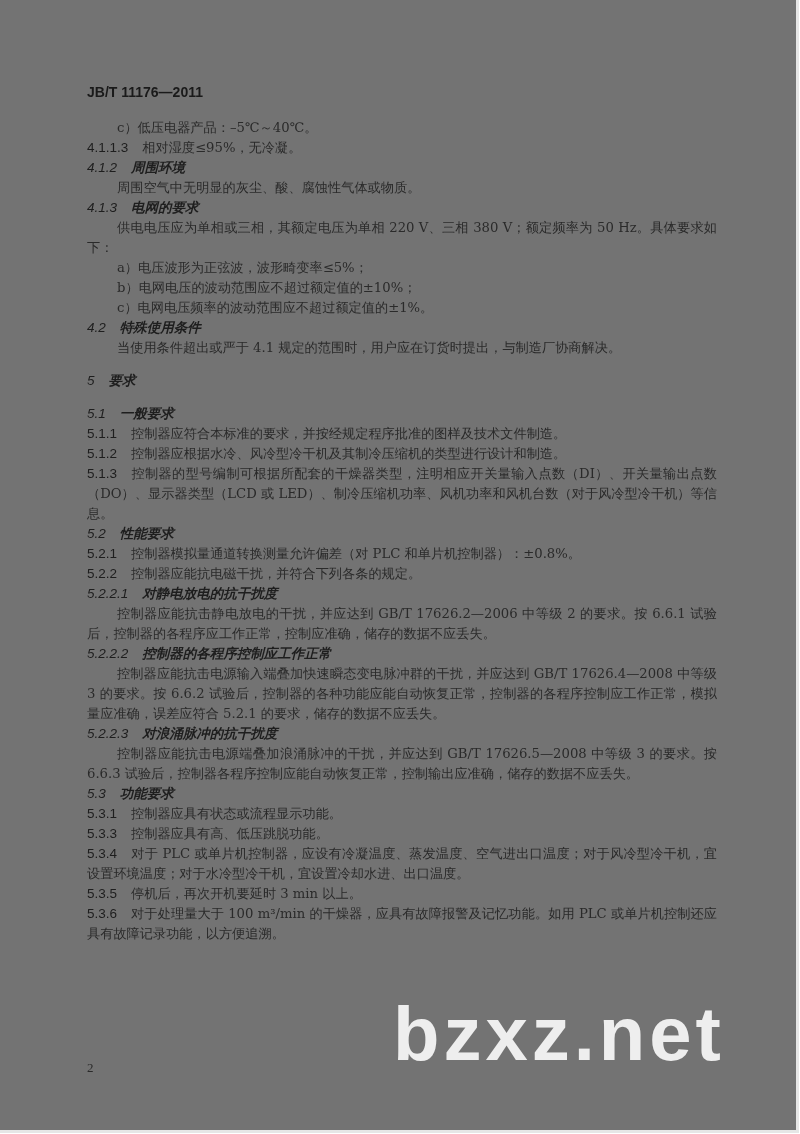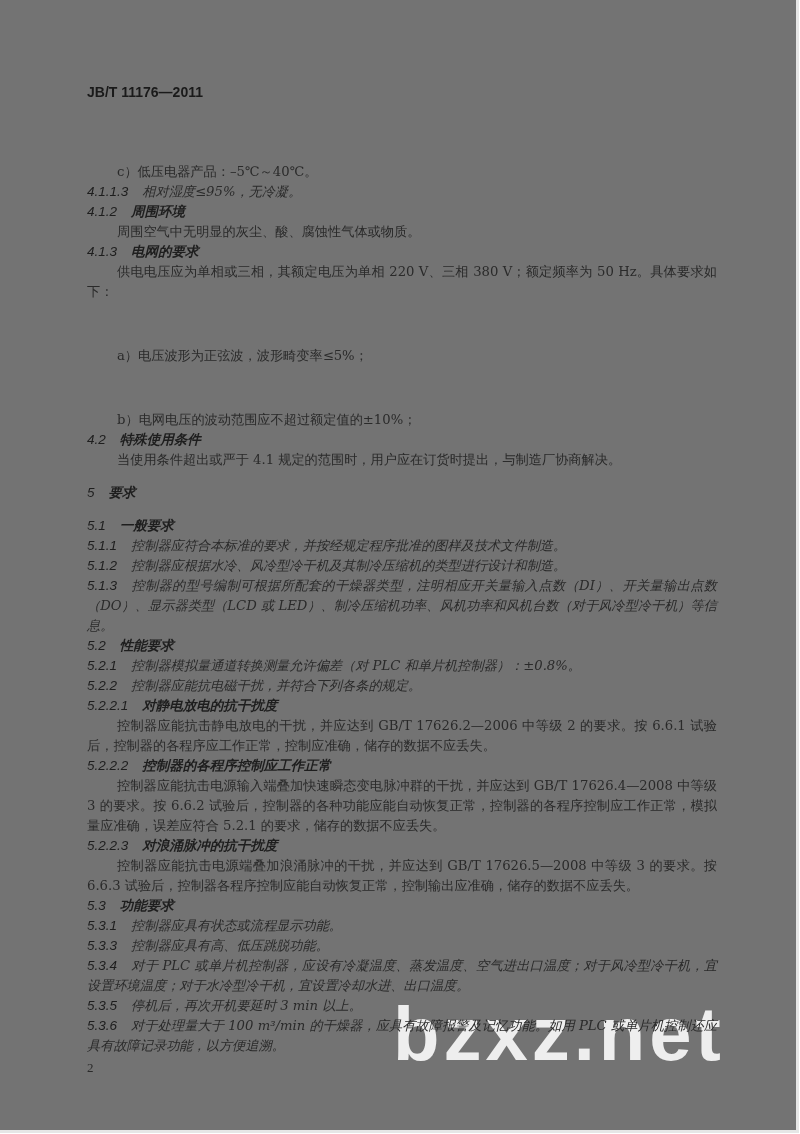--- a/index.html
+++ b/index.html
@@ -5,45 +5,46 @@
   html, body { margin:0; padding:0; }
   body { width:800px; height:1134px; background:#ffffff; position:relative; overflow:hidden;
          font-family:"DejaVu Serif", "Liberation Serif", serif; color:#2a2a2a; }
   .page { position:absolute; left:0; top:0; width:796px; height:1130px; background:#737373;
           border-right:3px solid #e6e6e6; border-bottom:3px solid #e6e6e6; }
   .doc-code { position:absolute; left:87px; top:84px; font-family:"Liberation Sans", sans-serif;
               font-weight:bold; font-size:14px; color:#1a1a1a; }
   .content { position:absolute; left:87px; top:118px; width:630px; }
   .line { font-size:13.2px; line-height:20px; height:20px; white-space:nowrap; }
   .para { font-size:13.2px; line-height:20px; text-indent:30px; text-align:justify; }
-  .item { padding-left:30px;margin-top:44px; }
+  .item { padding-left:30px; }
   .h { font-family:"Liberation Sans", "DejaVu Sans", sans-serif; font-size:13.5px; font-weight:bold; color:#1e1e1e;font-style:italic; }
   .num { font-family:"Liberation Sans", sans-serif; font-size:13.5px; color:#1e1e1e; display:inline-block; margin-right:14px; }
   .h .num { font-weight:normal; }
-  .body { font-family:"DejaVu Serif", "Liberation Serif", serif;font-style:italic; }
+  .body { font-family:"DejaVu Serif", "Liberation Serif", serif; }
   .gap { height:13px; }
   .page-num { position:absolute; left:87px; top:1060px; font-size:13px; font-family:"Liberation Serif", serif; }
   .watermark { position:absolute; left:393px; top:996px; font-family:"Liberation Sans", "DejaVu Sans", sans-serif;
                font-weight:bold; font-size:76px; color:#eeeeee; letter-spacing:4px; line-height:1; z-index:0; }
   .content, .doc-code, .page-num { z-index:1; }
 </style>
 </head>
 <body>
 
 <div class="page">
   <div class="doc-code">JB/T 11176—2011</div>
   <div class="content" id="content">
       <div class="line item">c）低压电器产品：–5℃～40℃。</div>
       <div class="line body"><span class="num">4.1.1.3</span><span>相对湿度≤95%，无冷凝。</span></div>
       <div class="line h"><span class="num">4.1.2</span><span>周围环境</span></div>
       <div class="para">周围空气中无明显的灰尘、酸、腐蚀性气体或物质。</div>
       <div class="line h"><span class="num">4.1.3</span><span>电网的要求</span></div>
       <div class="para">供电电压应为单相或三相，其额定电压为单相 220 V、三相 380 V；额定频率为 50 Hz。具体要求如下：</div>
       <div class="line item">a）电压波形为正弦波，波形畸变率≤5%；</div>
       <div class="line item">b）电网电压的波动范围应不超过额定值的±10%；</div>
+      <div class="line item">c）电网电压频率的波动范围应不超过额定值的±1%。</div>
       <div class="line h"><span class="num">4.2</span><span>特殊使用条件</span></div>
       <div class="para">当使用条件超出或严于 4.1 规定的范围时，用户应在订货时提出，与制造厂协商解决。</div>
       <div class="gap"></div>
       <div class="line h"><span class="num">5</span><span>要求</span></div>
       <div class="gap"></div>
       <div class="line h"><span class="num">5.1</span><span>一般要求</span></div>
       <div class="line body"><span class="num">5.1.1</span><span>控制器应符合本标准的要求，并按经规定程序批准的图样及技术文件制造。</span></div>
       <div class="line body"><span class="num">5.1.2</span><span>控制器应根据水冷、风冷型冷干机及其制冷压缩机的类型进行设计和制造。</span></div>
       <div class="para body" style="text-indent: 0px;"><span class="num">5.1.3</span><span>控制器的型号编制可根据所配套的干燥器类型，注明相应开关量输入点数（DI）、开关量输出点数（DO）、显示器类型（LCD 或 LED）、制冷压缩机功率、风机功率和风机台数（对于风冷型冷干机）等信息。</span></div>
       <div class="line h"><span class="num">5.2</span><span>性能要求</span></div>

